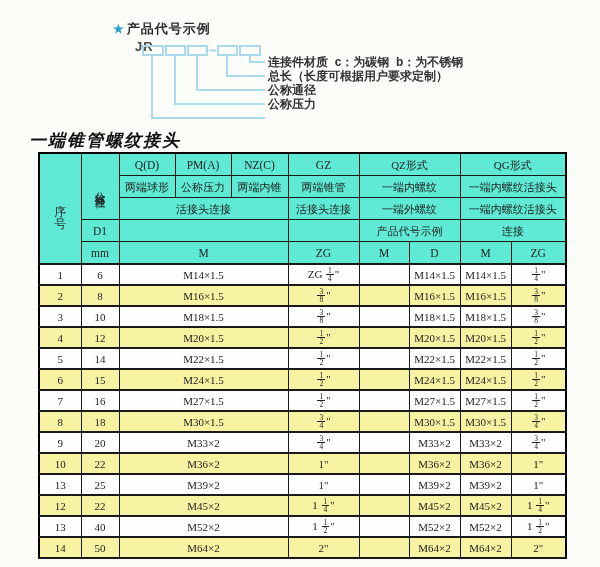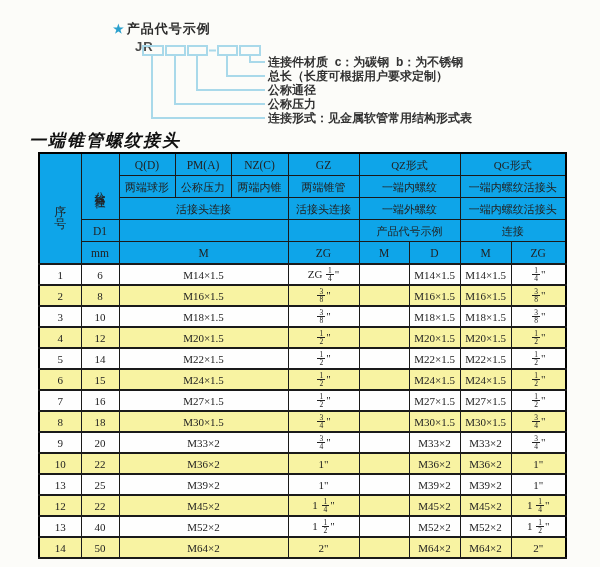--- a/index.html
+++ b/index.html
@@ -20,21 +20,21 @@
   
   .tbl-title{position:absolute;left:29px;top:129px;font-size:17px;font-weight:bold;font-style:italic;
              color:#111;font-family:"Liberation Serif",serif;letter-spacing:2px;}
 
   
   table.main{position:absolute;left:38px;top:152px;border-collapse:collapse;table-layout:fixed;
              width:527px;font-family:"Liberation Serif",serif;}
   table.main th, table.main td{border:1px solid #1a1a1a;text-align:center;vertical-align:middle;
              padding:0;overflow:hidden;}
   table.main{border:2px solid #000;}
-  table.main th{background:#0ea5e9;font-weight:normal;font-size:11px;height:21px;line-height:12px;text-align:center;}
+  table.main th{background:#5eead4;font-weight:normal;font-size:11px;height:21px;line-height:12px;text-align:center;}
   table.main th.lat{font-family:"Liberation Serif",serif;font-size:11.5px;}
   table.main td{font-size:11px;height:19px;border-top-width:2px;border-bottom-width:2px;}
   tr.alt td{background:#f8f3a2;}
   tr.plain td{background:#fefefe;}
   th.vt{vertical-align:middle;}
   th.vt div{writing-mode:vertical-rl;text-orientation:upright;margin:0 auto;font-size:12px;}
   th.vt div.sp{letter-spacing:14px;}
   th.vt div.cp{letter-spacing:2px;font-size:11px;}
 
   
@@ -64,21 +64,20 @@
       <polyline points="197,55 197,90 265,90"></polyline>
       <polyline points="175,55 175,104 265,104"></polyline>
       <polyline points="152,55 152,118 265,118"></polyline>
     </g>
   </svg>
 
   <div class="diag-label" style="top:56px">连接件材质  c：为碳钢  b：为不锈钢</div>
   <div class="diag-label" style="top:70px">总长（长度可根据用户要求定制）</div>
   <div class="diag-label" style="top:84px">公称通径</div>
   <div class="diag-label" style="top:98px">公称压力</div>
-  <div class="diag-label" style="top:112px">连接形式：见金属软管常用结构形式表</div>
 
   <div class="tbl-title">一端锥管螺纹接头</div>
 
   <table class="main">
     <colgroup>
       <col style="width:42px">
         <col style="width:38px">
       <col style="width:56px">
         <col style="width:56px">
         <col style="width:57px">

